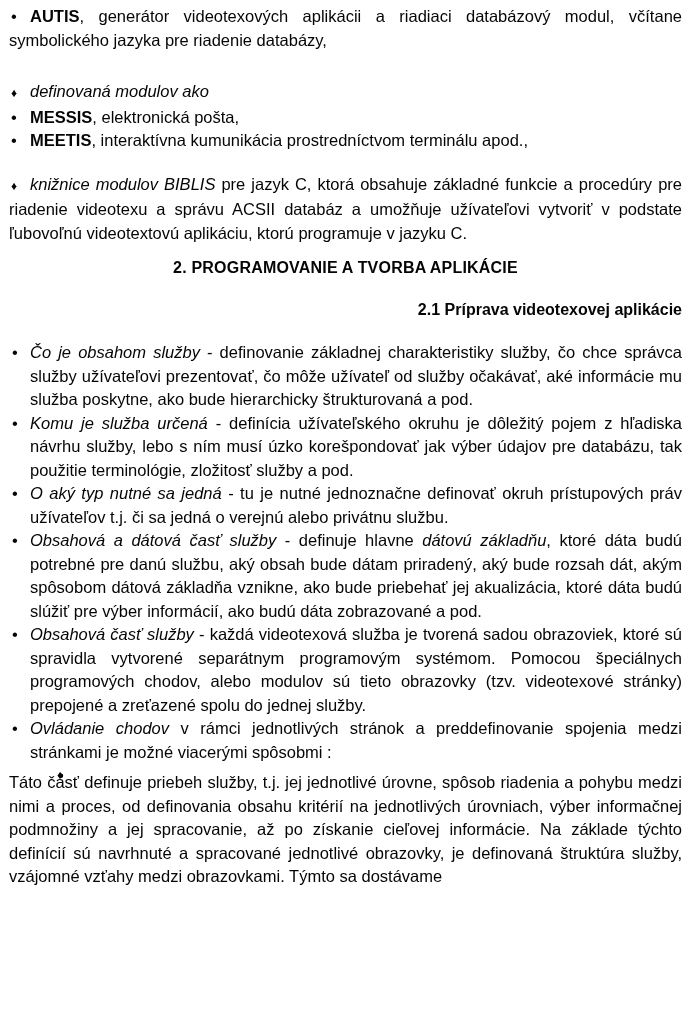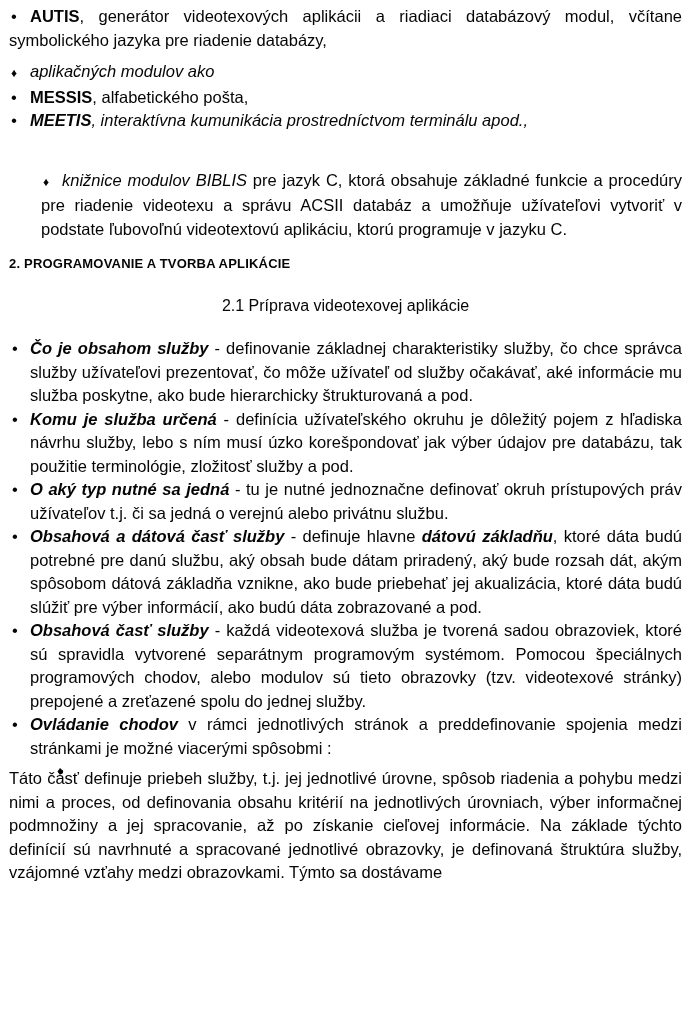--- a/index.html
+++ b/index.html
@@ -12,63 +12,63 @@
     box-sizing: border-box;
     width: 688px; height: 1030px;
     padding: 5px 6px 0 9px;
     font-size: 16.5px;
     line-height: 23.5px;
     text-align: justify;
   }
   p { margin: 0; }
   b.ld { font-weight: bold; }
   i.ldi { font-style: italic; }
-  .bi { font-weight: bold; font-style: italic; margin-top: 44px; }
+  .bi { font-weight: normal; font-style: italic; margin-top: 44px; }
 
   
   .intro-item .mk {
     display: inline-block; width: 21px; text-align: left;
     padding-left: 2px; box-sizing: border-box;
   }
   .mk.diamond { font-size: 12px; }
 
-  .gap-after-autis   { margin-bottom: 8px; }
-  .gap-after-meetis  { margin-bottom: 36px; font-style: italic; }
-  .gap-after-biblis  { margin-bottom: 11px; margin-left: 32px; }
+  .gap-after-autis   { margin-bottom: 28px; }
+  .gap-after-meetis  { margin-bottom: 20px; }
+  .gap-after-biblis  { margin-bottom: 11px; }
 
   h1.h2 {
-    font-size: 13px; font-weight: bold; margin: 0 0 18px 0;
-    line-height: 24px; text-align: left; letter-spacing: .2px;
+    font-size: 16px; font-weight: bold; margin: 0 0 18px 0;
+    line-height: 24px; text-align: center; letter-spacing: .2px;
   }
   h2.h21 {
-    font-size: 16px; font-weight: normal; margin: 0 0 19px 0;
-    line-height: 24px; text-align: center;
+    font-size: 16px; font-weight: bold; margin: 0 0 19px 0;
+    line-height: 24px; text-align: right;
   }
 
   
   .li { position: relative; padding-left: 21px; }
   .li .mk { position: absolute; left: 3px; top: 0; }
 
   
   .sli { position: relative; padding-left: 63px; }
   .sli .mk { position: absolute; left: 49px; top: 0; }
   .sli .mk.diamond { left: 48px; }
 
   .closing { margin-top: 7px; }
 </style>
 </head>
 <body>
 
 <div class="page">
 
   <p class="intro-item gap-after-autis"><span class="mk">•</span><b class="ld">AUTIS</b><span>, generátor videotexových aplikácii a riadiaci databázový modul, včítane symbolického jazyka pre riadenie databázy,</span></p>
 
-  <p class="intro-item"><span class="mk diamond">♦</span><i class="ldi">aplikačných modulov ako</i></p>
+  <p class="intro-item"><span class="mk diamond">♦</span><i class="ldi">definovaná modulov ako</i></p>
 
-  <p class="intro-item"><span class="mk">•</span><b class="ld">MESSIS</b><span>, alfabetického pošta,</span></p>
+  <p class="intro-item"><span class="mk">•</span><b class="ld">MESSIS</b><span>, elektronická pošta,</span></p>
 
   <p class="intro-item gap-after-meetis"><span class="mk">•</span><b class="ld">MEETIS</b><span>, interaktívna kumunikácia prostredníctvom terminálu apod.,</span></p>
 
   <p class="intro-item gap-after-biblis"><span class="mk diamond">♦</span><i class="ldi">knižnice modulov BIBLIS</i><span> pre jazyk C, ktorá obsahuje základné funkcie a procedúry pre riadenie videotexu a správu ACSII databáz a umožňuje užívateľovi vytvoriť v podstate ľubovoľnú videotextovú aplikáciu, ktorú programuje v jazyku C.</span></p>
 
   <h1 class="h2">2. PROGRAMOVANIE A TVORBA APLIKÁCIE</h1>
   <h2 class="h21">2.1 Príprava videotexovej aplikácie</h2>
 
 
   <div class="li"><span class="mk">•</span><span class="bi">Čo je obsahom služby</span><span> - definovanie základnej charakteristiky služby, čo chce správca služby užívateľovi prezentovať, čo môže užívateľ od služby očakávať, aké informácie mu služba poskytne, ako bude hierarchicky štrukturovaná a pod.</span></div>

